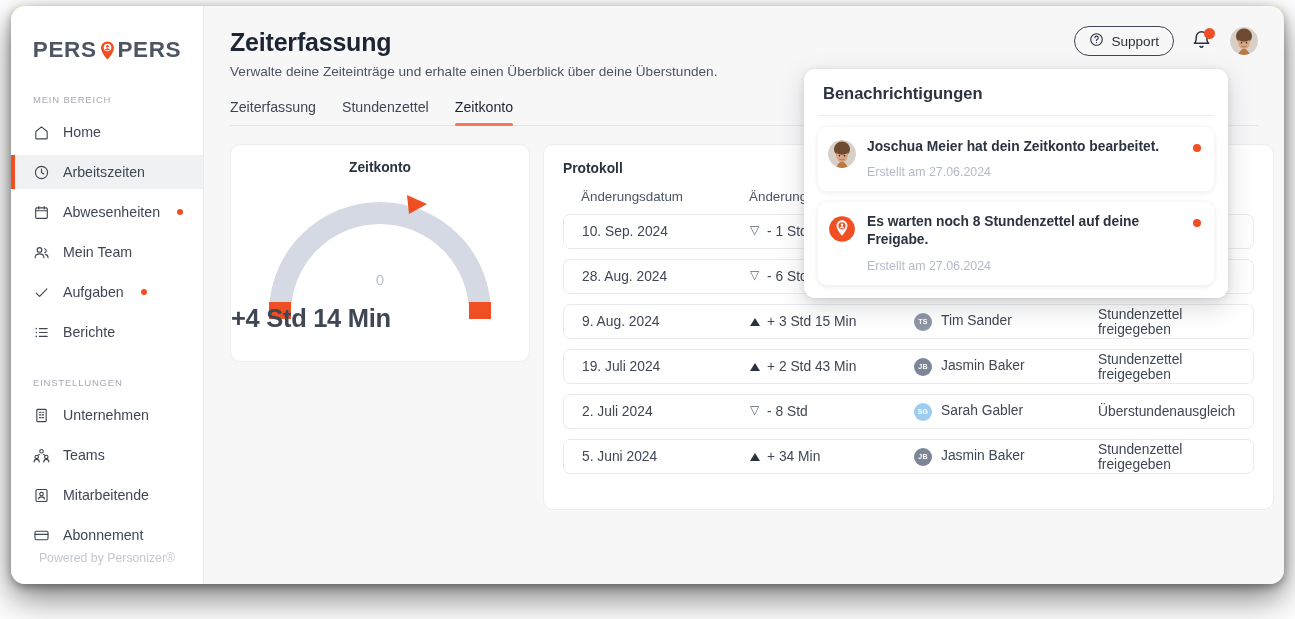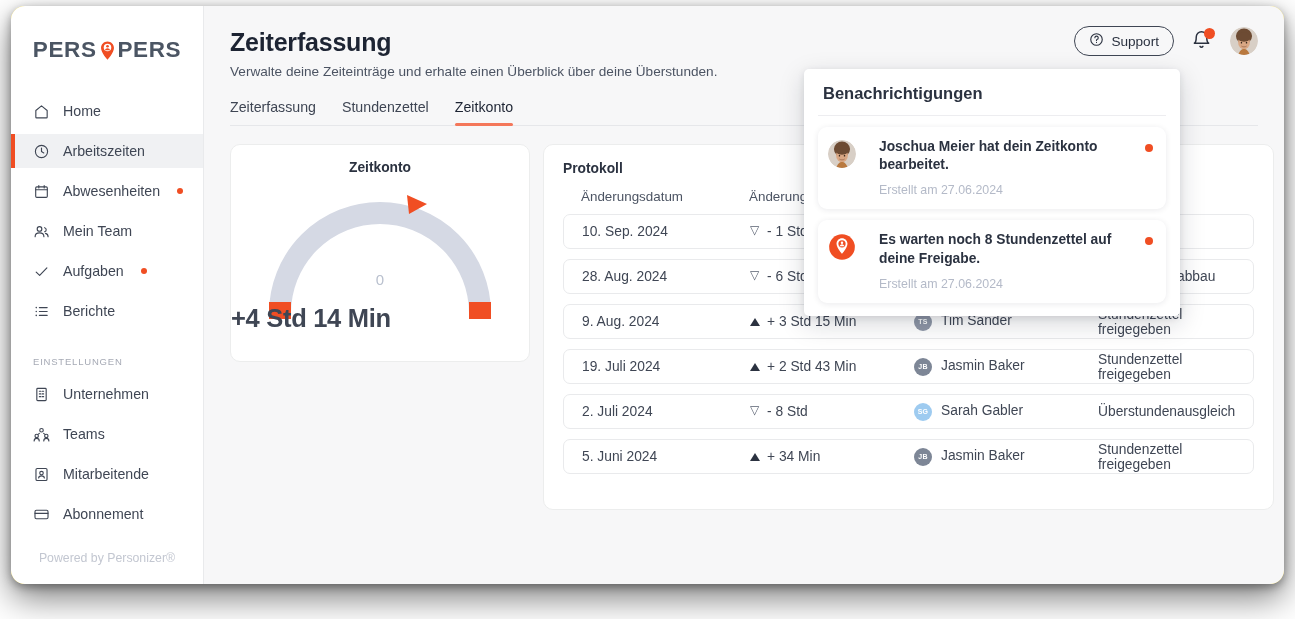--- a/index.html
+++ b/index.html
@@ -298,37 +298,37 @@
     width: 18px; height: 18px;
     border-radius: 50%;
     overflow: hidden;
     flex: 0 0 18px;
   }
 
   
   .notif-panel {
     position: absolute;
     left: 600px; top: 63px;
-    width: 376px;
+    width: 424px;
     background: #ffffff;
-    border-radius: 5px;
+    border-radius: 11px;
     box-shadow: 0 8px 26px rgba(20,25,40,0.17), 0 2px 7px rgba(20,25,40,0.10);
     padding: 15px 14px 13px 14px;
     z-index: 40;
   }
   .notif-title {
     font-size: 16.5px;
     font-weight: bold;
     color: #2b3240;
     padding: 0 5px 12px 5px;
     border-bottom: 1px solid #ededf0;
   }
   .notif-item {
     display: flex;
-    gap: 23px;
+    gap: 11px;
     padding: 11px 10px 12px 10px;
     border-radius: 9px;
     background: #ffffff;
     box-shadow: 0 1px 6px rgba(20,25,40,0.09);
     margin-top: 11px;
     position: relative;
     cursor: pointer;
   }
   .notif-av {
     width: 28px; height: 28px;
@@ -371,20 +371,21 @@
             <path d="M12 1.6c-4.1 0-7.4 3.3-7.4 7.4 0 5.4 7.4 13.4 7.4 13.4s7.4-8 7.4-13.4c0-4.1-3.3-7.4-7.4-7.4z" fill="#f04e23"></path>
             <circle cx="12" cy="8.6" r="4.3" fill="#ffffff"></circle>
             <circle cx="12" cy="7.2" r="1.5" fill="#f04e23"></circle>
             <path d="M8.9 11.6c0.5-1.5 1.7-2.3 3.1-2.3s2.6 0.8 3.1 2.3z" fill="#f04e23"></path>
           </svg>
         </span>
         <span>PERS</span>
       </div>
     </div>
 
+    <div class="nav-section-title">MEIN BEREICH</div>
     <nav id="nav-one">
     <div class="nav-item">
       <span class="nic">
             <svg width="17" height="17" viewBox="0 0 24 24" fill="none" stroke="#3f4654" stroke-width="1.6" stroke-linecap="round" stroke-linejoin="round">
               <path d="M4 10.5 12 4l8 6.5V20a1 1 0 0 1-1 1H5a1 1 0 0 1-1-1z"></path>
             </svg>
           </span>
       <span>Home</span>
 
     </div>

